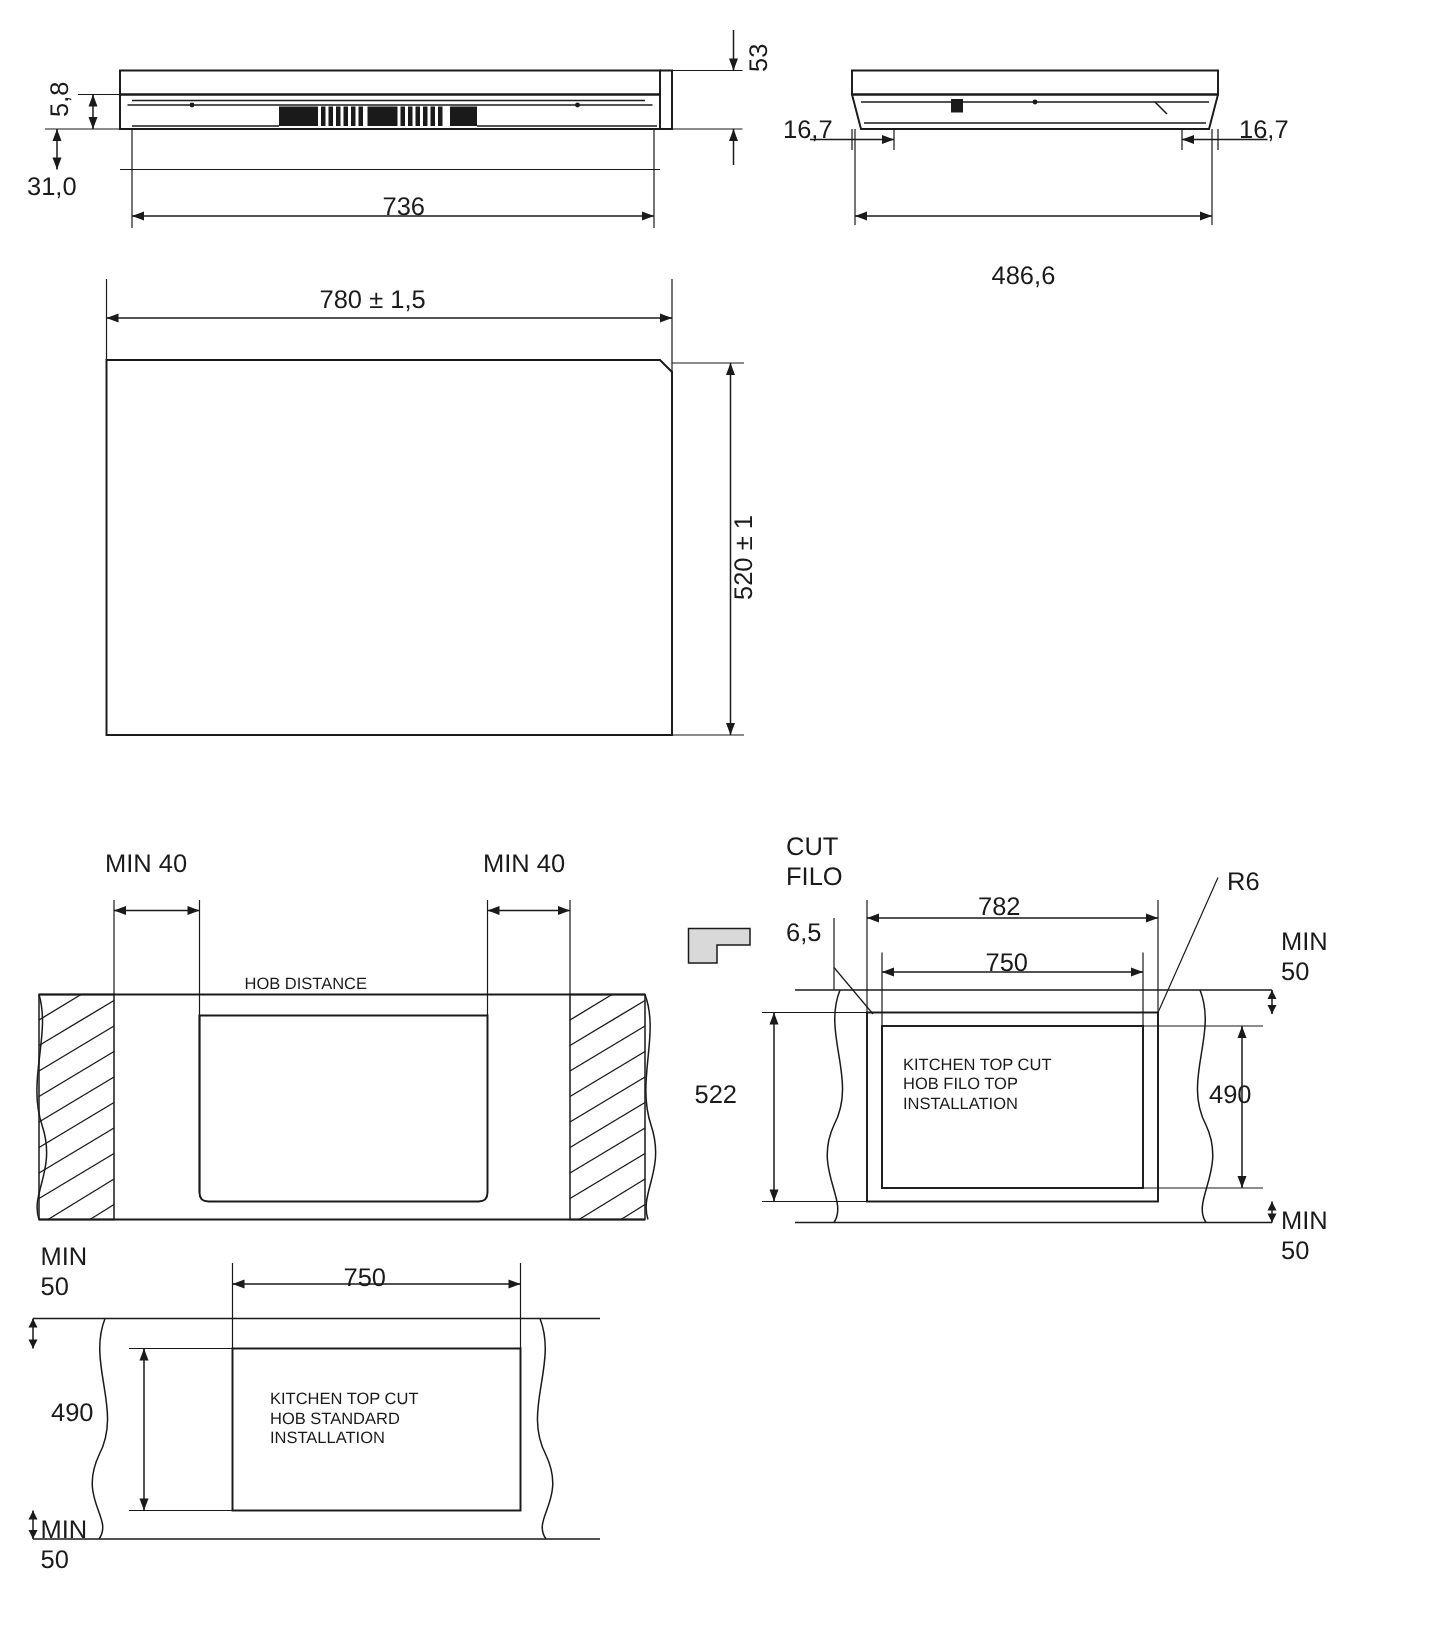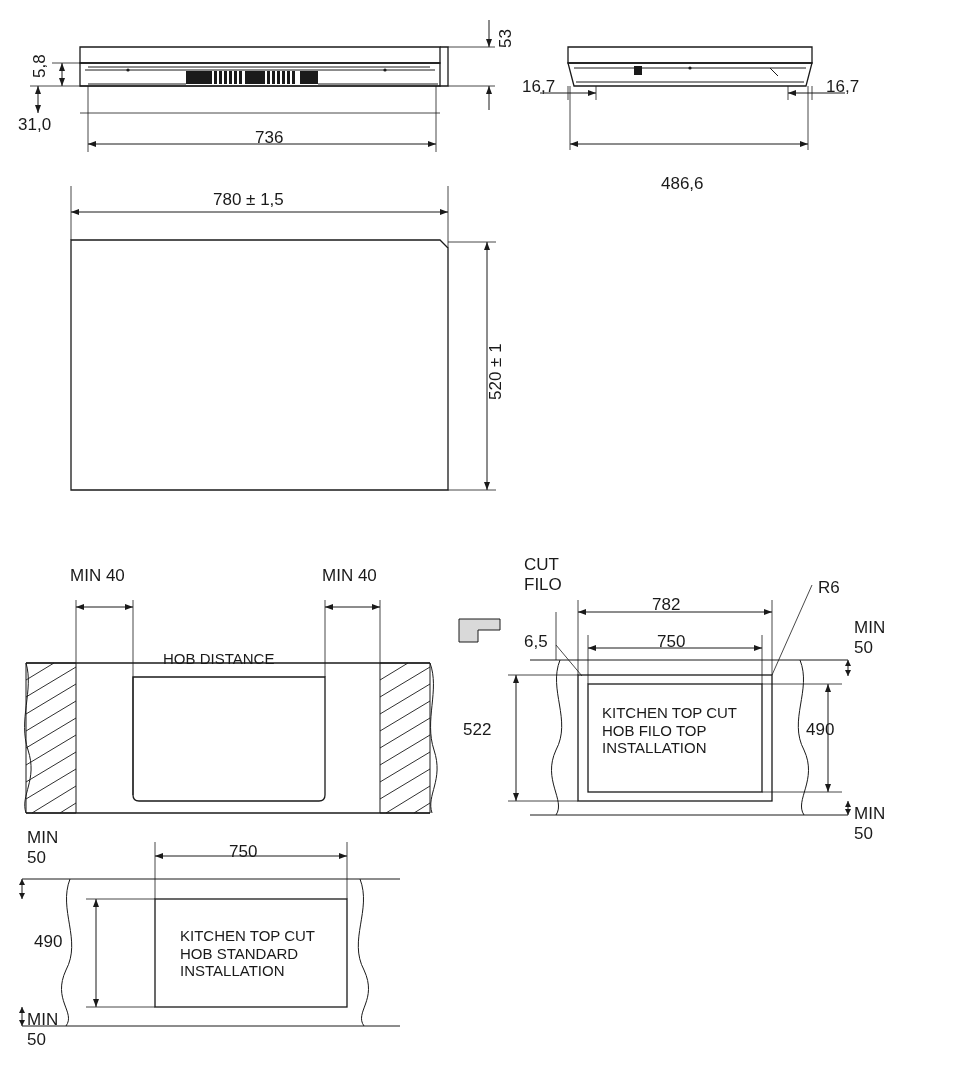--- a/index.html
+++ b/index.html
@@ -18,21 +18,21 @@
     background: #ffffff;
     overflow: hidden;
   }
   .lbl {
     position: absolute;
     font-size: 17px;
     color: #1a1a1a;
     white-space: pre;
     line-height: 1.18;
   }
-  .lbl.small { font-size: 15px; }
+  .lbl.small { font-size: 11px; }
   .lbl.vert {
     transform: rotate(-90deg);
     transform-origin: left top;
   }
   .lbl.multi { white-space: pre-line; }
   svg { position: absolute; left: 0; top: 0; }
   .ln { stroke: #1a1a1a; fill: none; }
   .thin { stroke-width: 1; }
   .med { stroke-width: 1.3; }
   .dimline { stroke: #1a1a1a; stroke-width: 1; fill: none; }
@@ -298,21 +298,21 @@
 
   <div class="lbl" style="left:213px; top:190px;">780 ± 1,5</div>
   <div class="lbl vert" style="left:486px; top:400px;">520 ± 1</div>
 
   <div class="lbl" style="left:70px; top:566px;">MIN 40</div>
   <div class="lbl" style="left:322px; top:566px;">MIN 40</div>
   <div class="lbl small" style="left:163px; top:650px;">HOB DISTANCE</div>
 
   <div class="lbl multi" style="left:524px; top:555px;">CUT
 FILO</div>
-  <div class="lbl" style="left:524px; top:632px;">6,5</div>
+  <div class="lbl" style="left:524px; top:612px;">6,5</div>
   <div class="lbl" style="left:818px; top:562px;margin-top:16px;">R6</div>
   <div class="lbl" style="left:652px; top:595px;">782</div>
   <div class="lbl" style="left:657px; top:632px;">750</div>
   <div class="lbl" style="left:463px; top:720px;">522</div>
   <div class="lbl" style="left:806px; top:720px;">490</div>
   <div class="lbl multi" style="left:854px; top:618px;">MIN
 50</div>
   <div class="lbl multi" style="left:854px; top:804px;">MIN
 50</div>
   <div class="lbl small multi" style="left:602px; top:704px;">KITCHEN TOP CUT

